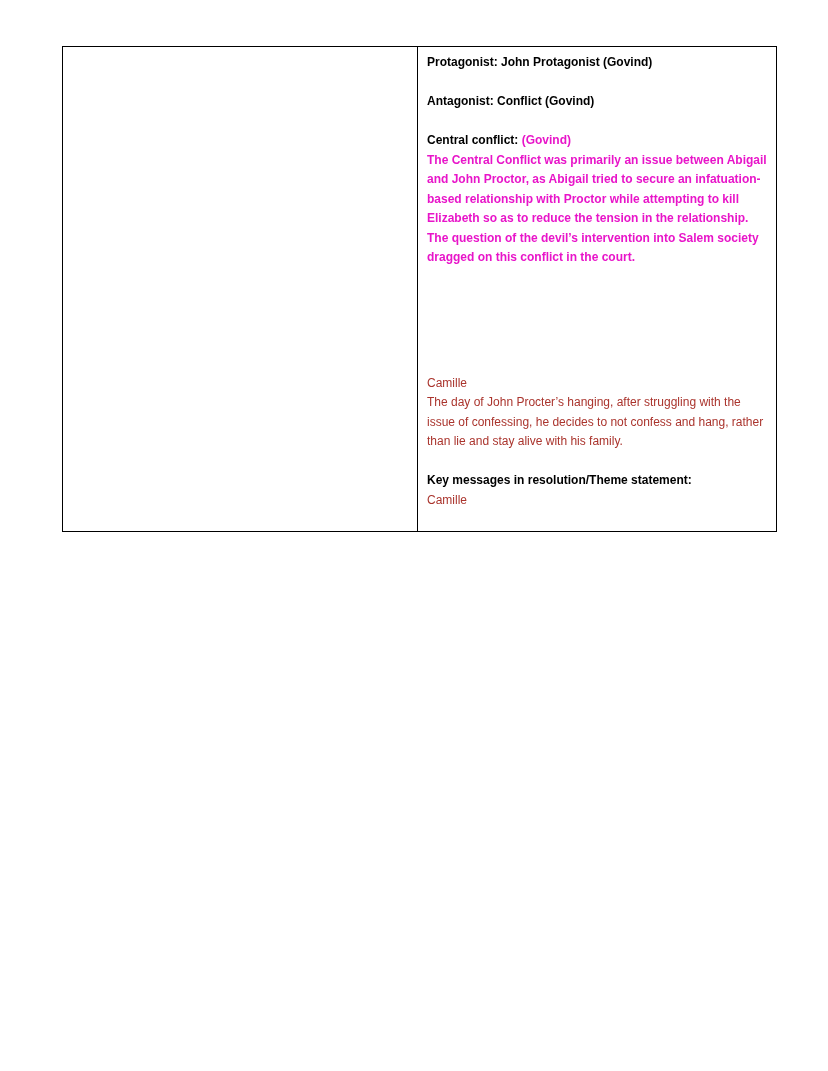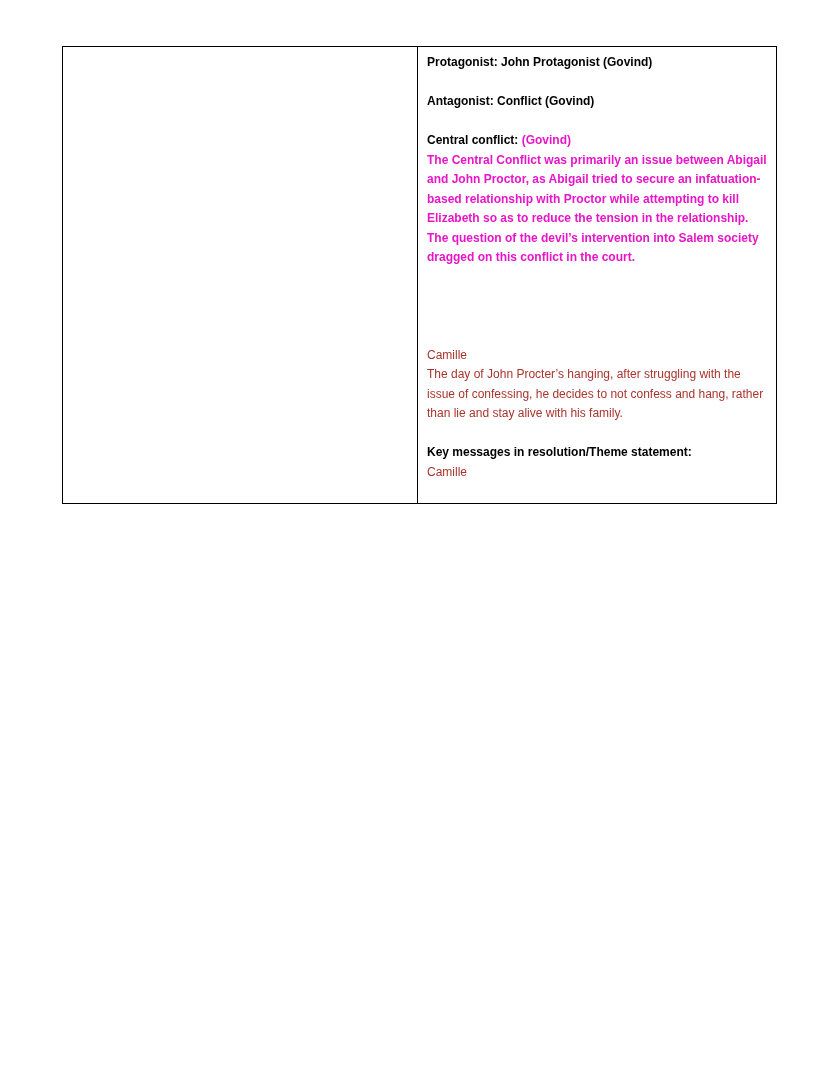--- a/index.html
+++ b/index.html
@@ -36,21 +36,21 @@
     padding: 6px 4px 5px 9px;
     font-size: 12px;
     line-height: 19.5px;
     color: var(--text-black, #000000);
   }
   .b { font-weight: bold; }
   .magenta { color: var(--magenta, #e815c9); }
   .dark-red { color: var(--dark-red, #aa342d); }
   .para { margin-bottom: 19.5px; }
   .para-last { margin-bottom: 16px; }
-  .gap-large { margin-bottom: 78px; }
+  .gap-large { margin-bottom: 106px; }
 </style>
 </head>
 <body>
 
 <div class="page">
   <div class="doc-table">
 
     <div class="cell left-cell"></div>
 
     <div class="cell right-cell">

